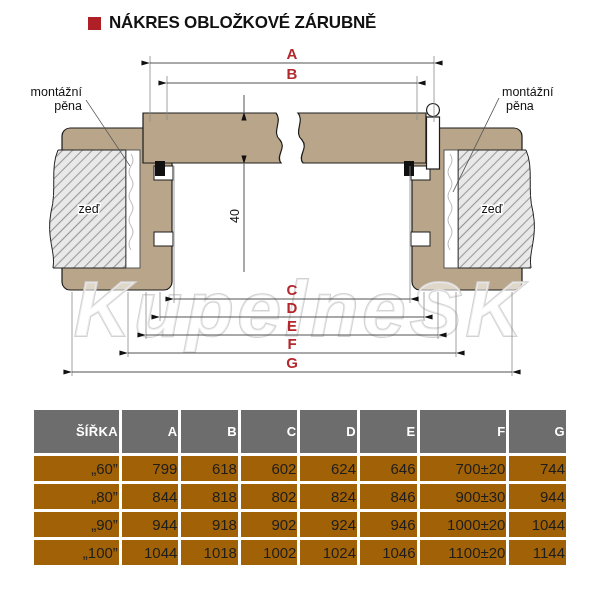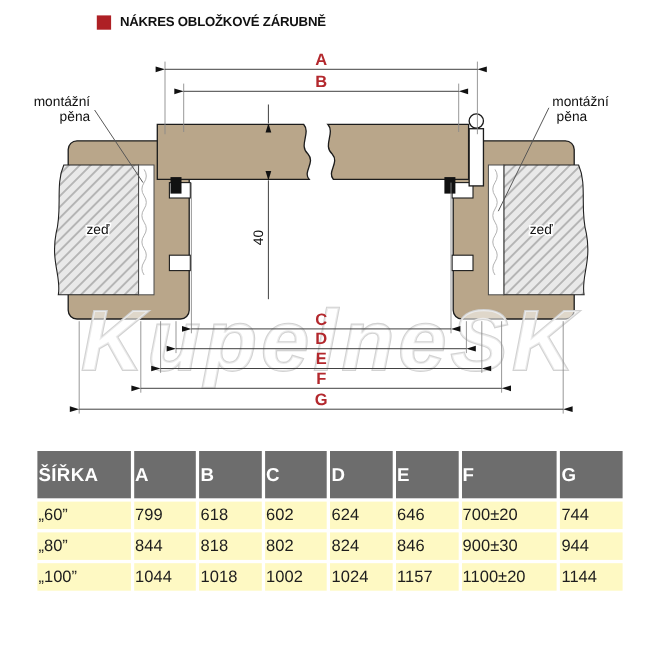--- a/index.html
+++ b/index.html
@@ -5,21 +5,21 @@
   html,body{margin:0;padding:0;}
   body{
     width:600px;height:600px;position:relative;background:#ffffff;
     font-family:"Liberation Sans",sans-serif;color:#1c1c1c;overflow:hidden;
   }
   .title-row{
     position:absolute;left:88px;top:13px;display:flex;align-items:center;gap:8px;
   }
   .title-bullet{width:13px;height:13px;background:#ae2025;}
   .title-text{
-    font-size:12px;font-weight:bold;letter-spacing:-0.2px;color:#111;
+    font-size:17px;font-weight:bold;letter-spacing:-0.2px;color:#111;
     font-family:"Liberation Sans",sans-serif;
   }
   svg.diagram{position:absolute;left:0;top:0;}
   text{font-family:"Liberation Sans",sans-serif;}
   .dimletter{font-size:15px;font-weight:bold;fill:#b3282d;text-anchor:middle;}
   .anno{font-size:12.5px;fill:#111;}
   .wallword{font-size:12.5px;fill:#111;paint-order:stroke;stroke:#ffffff;stroke-width:3px;}
   .watermark{
     font-size:78px;font-weight:bold;font-style:italic;letter-spacing:4px;
     fill:rgba(255,255,255,0.55);stroke:#d2d2d2;stroke-width:2px;paint-order:stroke;
@@ -33,26 +33,26 @@
   .foam{fill:#ffffff;stroke:#4a4a4a;stroke-width:0.9;}
   .foam-squig{stroke:#b0b0b0;stroke-width:0.9;fill:none;}
   .seal{fill:#111;}
   .hinge{fill:#ffffff;stroke:#1c1c1c;stroke-width:1.2;}
 
   table.spec{
     position:absolute;left:31px;top:407px;width:538px;
     border-collapse:separate;border-spacing:3px;table-layout:fixed;
   }
   table.spec th{
-    background:#6d6d6d;color:#ffffff;font-weight:bold;font-size:17px;
-    height:41px;text-align:left;vertical-align:middle;letter-spacing:0.3px;
+    background:#6d6d6d;color:#ffffff;font-weight:bold;font-size:13px;
+    height:41px;text-align:right;vertical-align:middle;letter-spacing:0.3px;
   }
   table.spec td{
-    background:#fef9c3;color:#1d1d1d;font-size:15px;
-    height:23px;text-align:left;vertical-align:middle;
+    background:#a16207;color:#1d1d1d;font-size:15px;
+    height:23px;text-align:right;vertical-align:middle;
   }
   col.c-sirka{width:84px;} col.c-std{width:56px;} col.c-f{width:86px;} col.c-g{width:56px;}
 </style>
 </head>
 <body>
 
 <div class="title-row">
   <div class="title-bullet"></div>
   <div class="title-text">NÁKRES OBLOŽKOVÉ ZÁRUBNĚ</div>
 </div>
@@ -206,23 +206,33 @@
       <td>„80”</td>
       <td>844</td>
       <td>818</td>
       <td>802</td>
       <td>824</td>
       <td>846</td>
       <td>900±30</td>
       <td>944</td>
     </tr>
     <tr>
+      <td>„90”</td>
+      <td>944</td>
+      <td>918</td>
+      <td>902</td>
+      <td>924</td>
+      <td>946</td>
+      <td>1000±20</td>
+      <td>1044</td>
+    </tr>
+    <tr>
       <td>„100”</td>
       <td>1044</td>
       <td>1018</td>
       <td>1002</td>
       <td>1024</td>
-      <td>1157</td>
+      <td>1046</td>
       <td>1100±20</td>
       <td>1144</td>
     </tr>
   </tbody>
 </table>
 
 </body></html>

